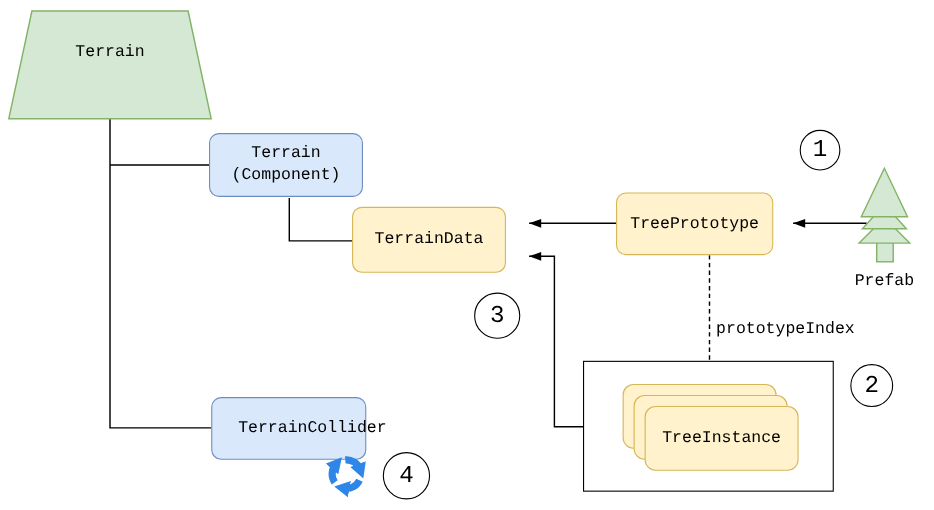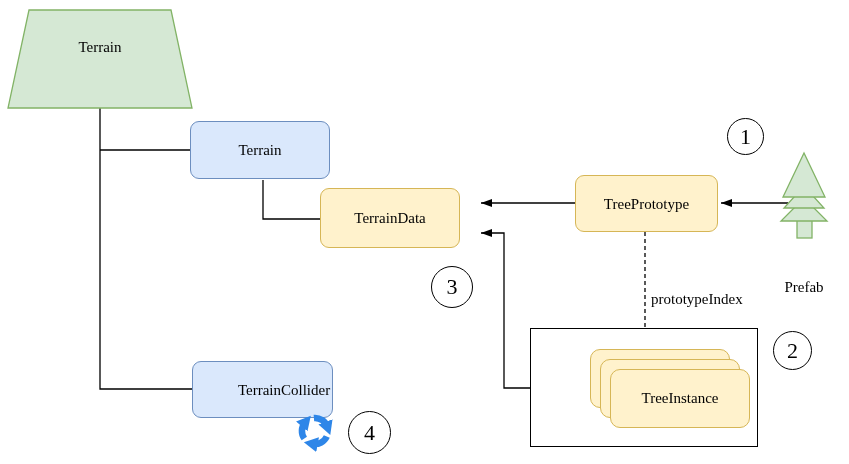--- a/index.html
+++ b/index.html
@@ -1,18 +1,18 @@
 <!DOCTYPE html>
 <html><head>
 <meta charset="utf-8">
 <style>
   html, body { margin:0; padding:0; background:#ffffff; }
   .canvas {
     position:relative; width:849px; height:464px; background:#ffffff;
-    font-family:Liberation Serif, serif; color:#000; overflow:hidden;
+    font-family:Liberation Mono, monospace; color:#000; overflow:hidden;
   }
   svg.wires { position:absolute; left:0; top:0; z-index:1; }
   svg.sync { position:absolute; left:291px; top:407px; z-index:3; }
   .node {
     position:absolute; box-sizing:border-box; border-radius:9px;
     display:flex; flex-direction:column; align-items:center; justify-content:center;
     font-size:15px; line-height:20px; text-align:center; z-index:2;
   }
   .blue   { background:#dae8fc; border:1px solid #6c8ebf; }
   .yellow { background:#fff2cc; border:1px solid #d6b656; }
@@ -20,31 +20,31 @@
     position:absolute; left:8px; top:37px; width:184px; text-align:center;
     font-size:15px; line-height:21px; z-index:2;
   }
   .group-box {
     position:absolute; left:530px; top:328px; width:228px; height:119px;
     box-sizing:border-box; background:#ffffff; border:1px solid #000000; z-index:2;
   }
   .card {
     position:absolute; width:140px; height:59px; box-sizing:border-box;
     background:#fff2cc; border:1px solid #d6b656; border-radius:10px;
-    display:flex; align-items:center; justify-content:center; font-size:15px;margin-left:24px;
+    display:flex; align-items:center; justify-content:center; font-size:15px;
   }
   .card.back  { left:35px; top:20px; }
   .card.mid   { left:45px; top:30px; }
   .card.front { left:55px; top:40px; }
   .circle-badge {
     position:absolute; box-sizing:border-box; border:1.5px solid #000; border-radius:50%;
     display:flex; align-items:center; justify-content:center; font-size:22px; z-index:2;
   }
   .text-label { position:absolute; font-size:15px; z-index:2; white-space:nowrap; }
-  .prefab-label { left:773px; top:247px; width:62px; text-align:center;margin-top:32px; }
+  .prefab-label { left:773px; top:247px; width:62px; text-align:center; }
   .proto-label  { left:651px; top:291px;text-align:right; }
 </style>
 </head>
 <body>
 
 <div class="canvas">
 
   <svg class="wires" width="849" height="464" viewBox="0 0 849 464">
     <defs>
       <marker id="arrow" markerWidth="14" markerHeight="12" refX="12" refY="5" orient="auto" markerUnits="userSpaceOnUse">
@@ -82,27 +82,28 @@
       <path d="M22.9,11.1 A13,13 0 0 1 36.2,19.6" marker-end="url(#syncArr)"></path>
     </g>
   </svg>
 
   <div class="trap-label">
     <div>Terrain</div>
   </div>
 
   <div class="node blue" style="left:190px; top:121px; width:140px; height:58px;">
     <div>Terrain</div>
+    <div>(Component)</div>
   </div>
 
   <div class="node yellow" style="left:320px; top:188px; width:140px; height:60px;">
     <div>TerrainData</div>
   </div>
 
-  <div class="node yellow" style="left:575px; top:175px; width:143px; height:57px;">
+  <div class="node yellow" style="left:560px; top:175px; width:143px; height:57px;">
     <div>TreePrototype</div>
   </div>
 
   <div class="node blue" style="left:192px; top:361px; width:141px; height:57px;padding-left:43px;">
     <div>TerrainCollider</div>
   </div>
 
   <div class="group-box">
     <div class="card back"></div>
     <div class="card mid"></div>

